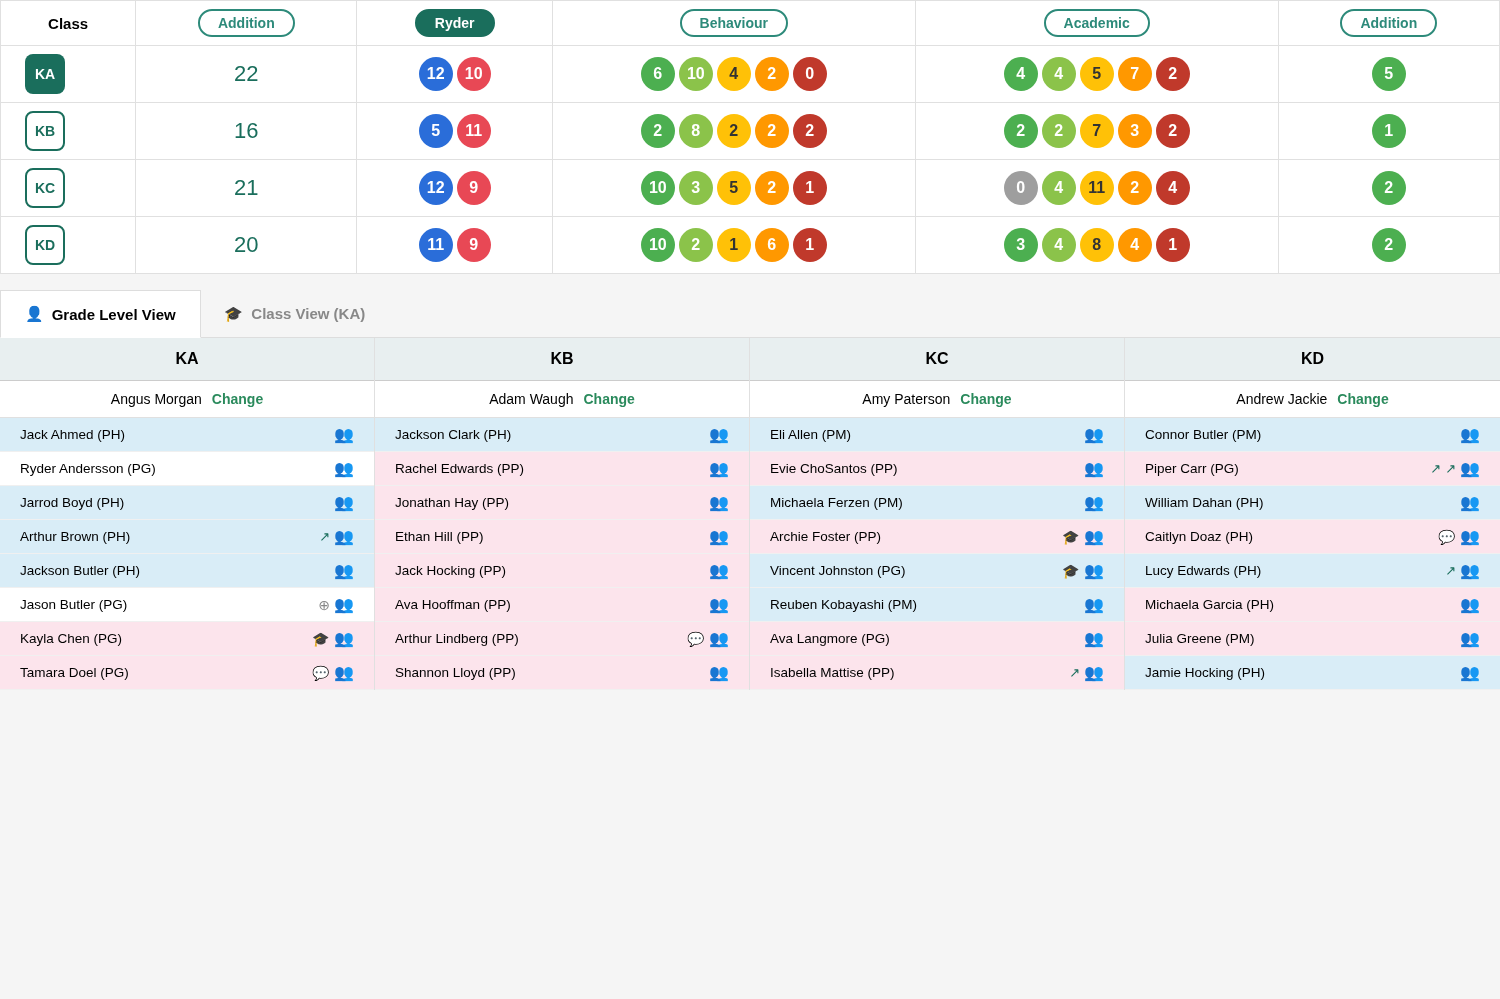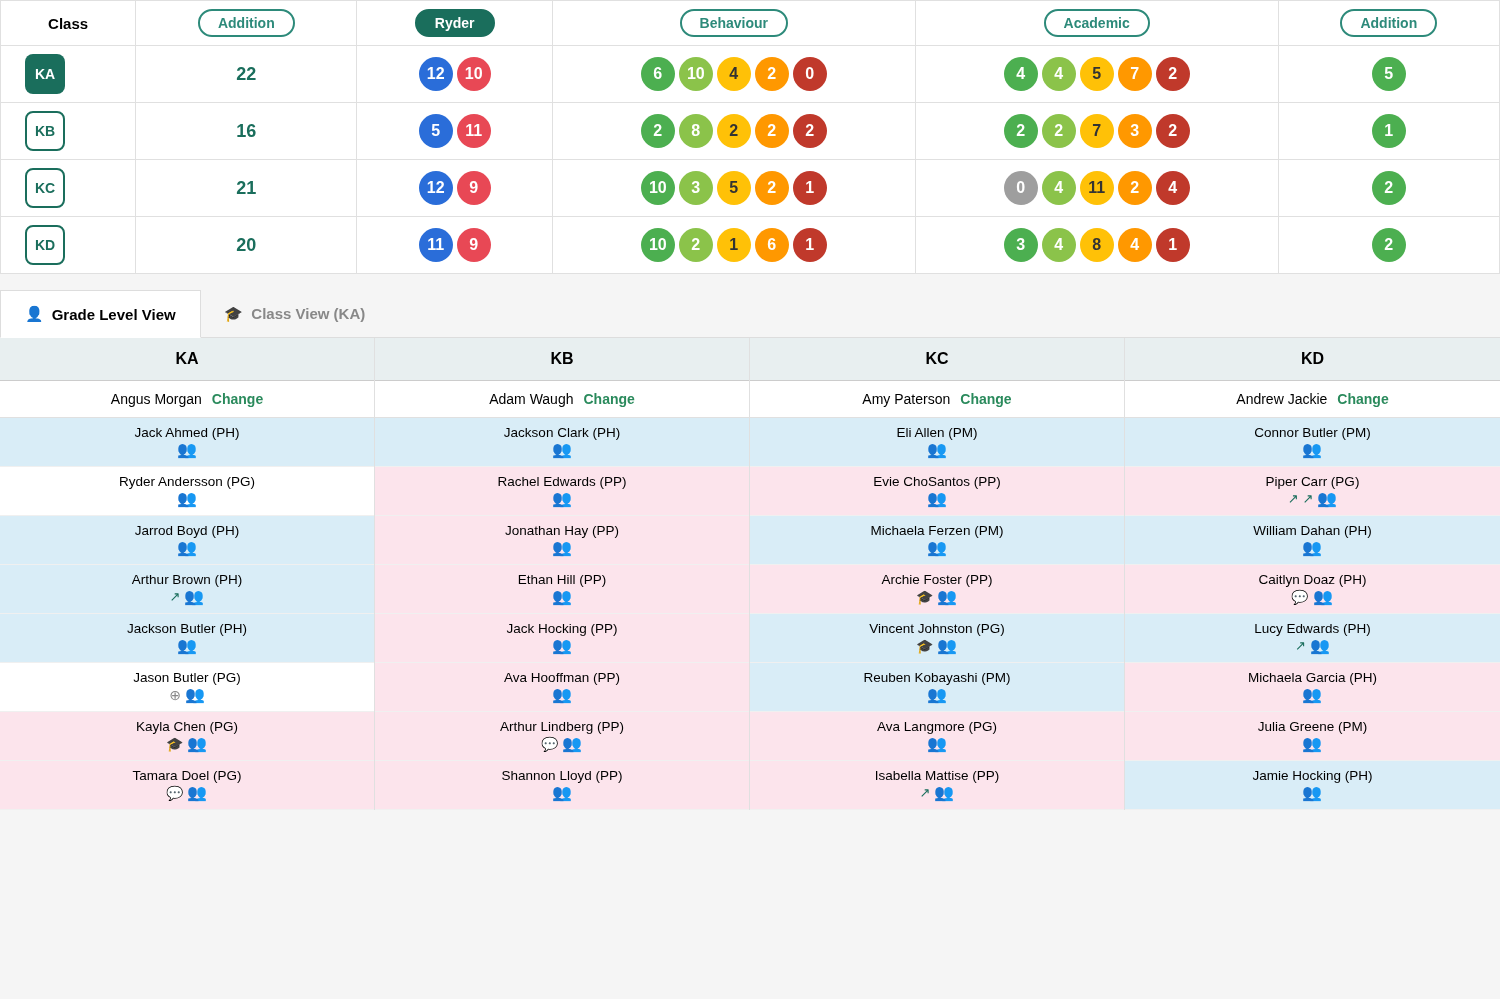--- a/index.html
+++ b/index.html
@@ -61,22 +61,22 @@
       height: 40px;
       border-radius: 8px;
       border: 2px solid #1a6e5c;
       color: #1a6e5c;
       font-weight: 700;
       font-size: 14px;
       background: #fff;
     }
     .student-count {
       color: #1a6e5c;
-      font-weight: 700;
-      font-size: 18px;
+      font-weight: 400;
+      font-size: 22px;
     }
     .circle {
       display: inline-flex;
       align-items: center;
       justify-content: center;
       width: 34px;
       height: 34px;
       border-radius: 50%;
       font-weight: 700;
       font-size: 16px;
@@ -153,24 +153,23 @@
     .change-link {
       color: #2a8a5c;
       font-weight: 600;
       text-decoration: none;
       cursor: pointer;
     }
     .student-row {
       display: flex;
       align-items: center;
       justify-content: space-between;
-      padding: 7px 12px;
+      padding: 7px 20px;
       border-bottom: 1px solid #f0f0f0;
       font-size: 13.5px;
-      flex-direction: column;
     }
     .student-row.bg-blue { background: #d9edf7; }
     .student-row.bg-pink { background: #fce4ec; }
     .student-row.bg-white { background: #fff; }
     .student-icons {
       display: flex;
       align-items: center;
       gap: 4px;
       color: #1a6e5c;
     }

